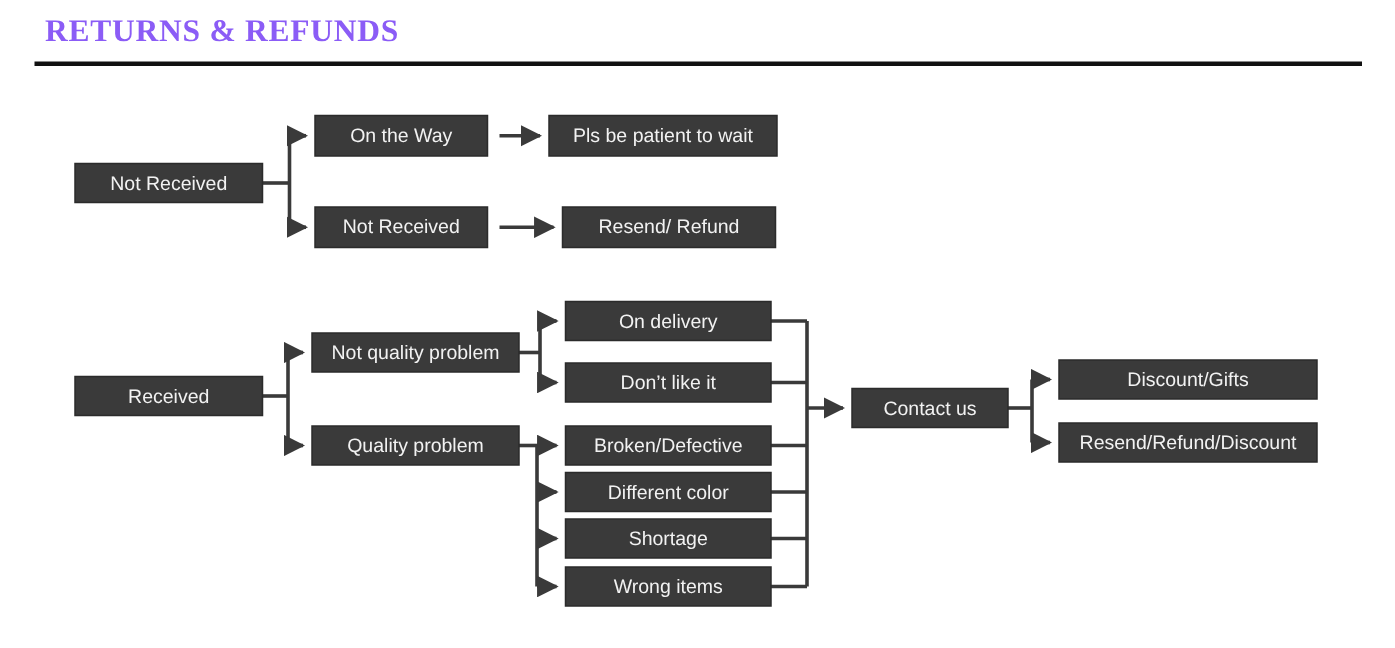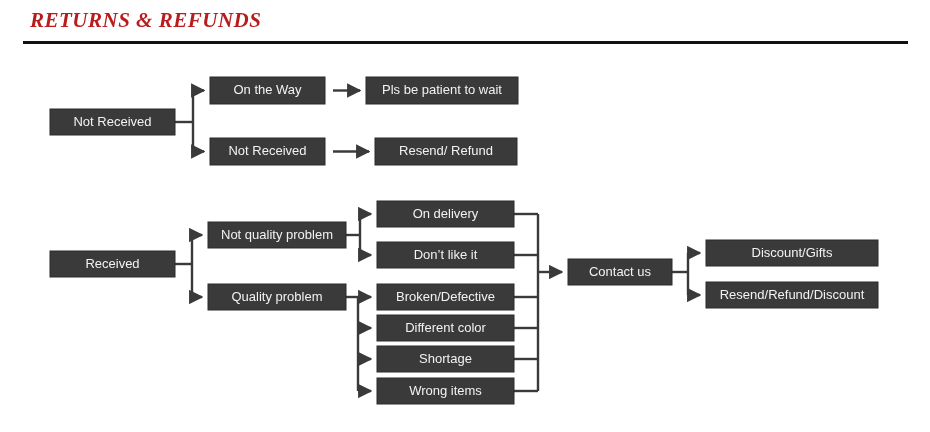--- a/index.html
+++ b/index.html
@@ -19,24 +19,23 @@
     width: 930px;
     height: 432px;
     background: #ffffff;
   }
   .title {
     position: absolute;
     left: 30px;
     top: 8px;
     font-family: "Liberation Serif", serif;
     font-weight: bold;
-    font-style: italic;
     font-size: 21px;
     letter-spacing: 0.5px;
-    color: #b91c1c;
+    color: #8b5cf6;
     white-space: nowrap;
   }
   .title-rule {
     position: absolute;
     left: 23px;
     top: 41px;
     width: 885px;
     height: 3px;
     background: #111111;
   }

